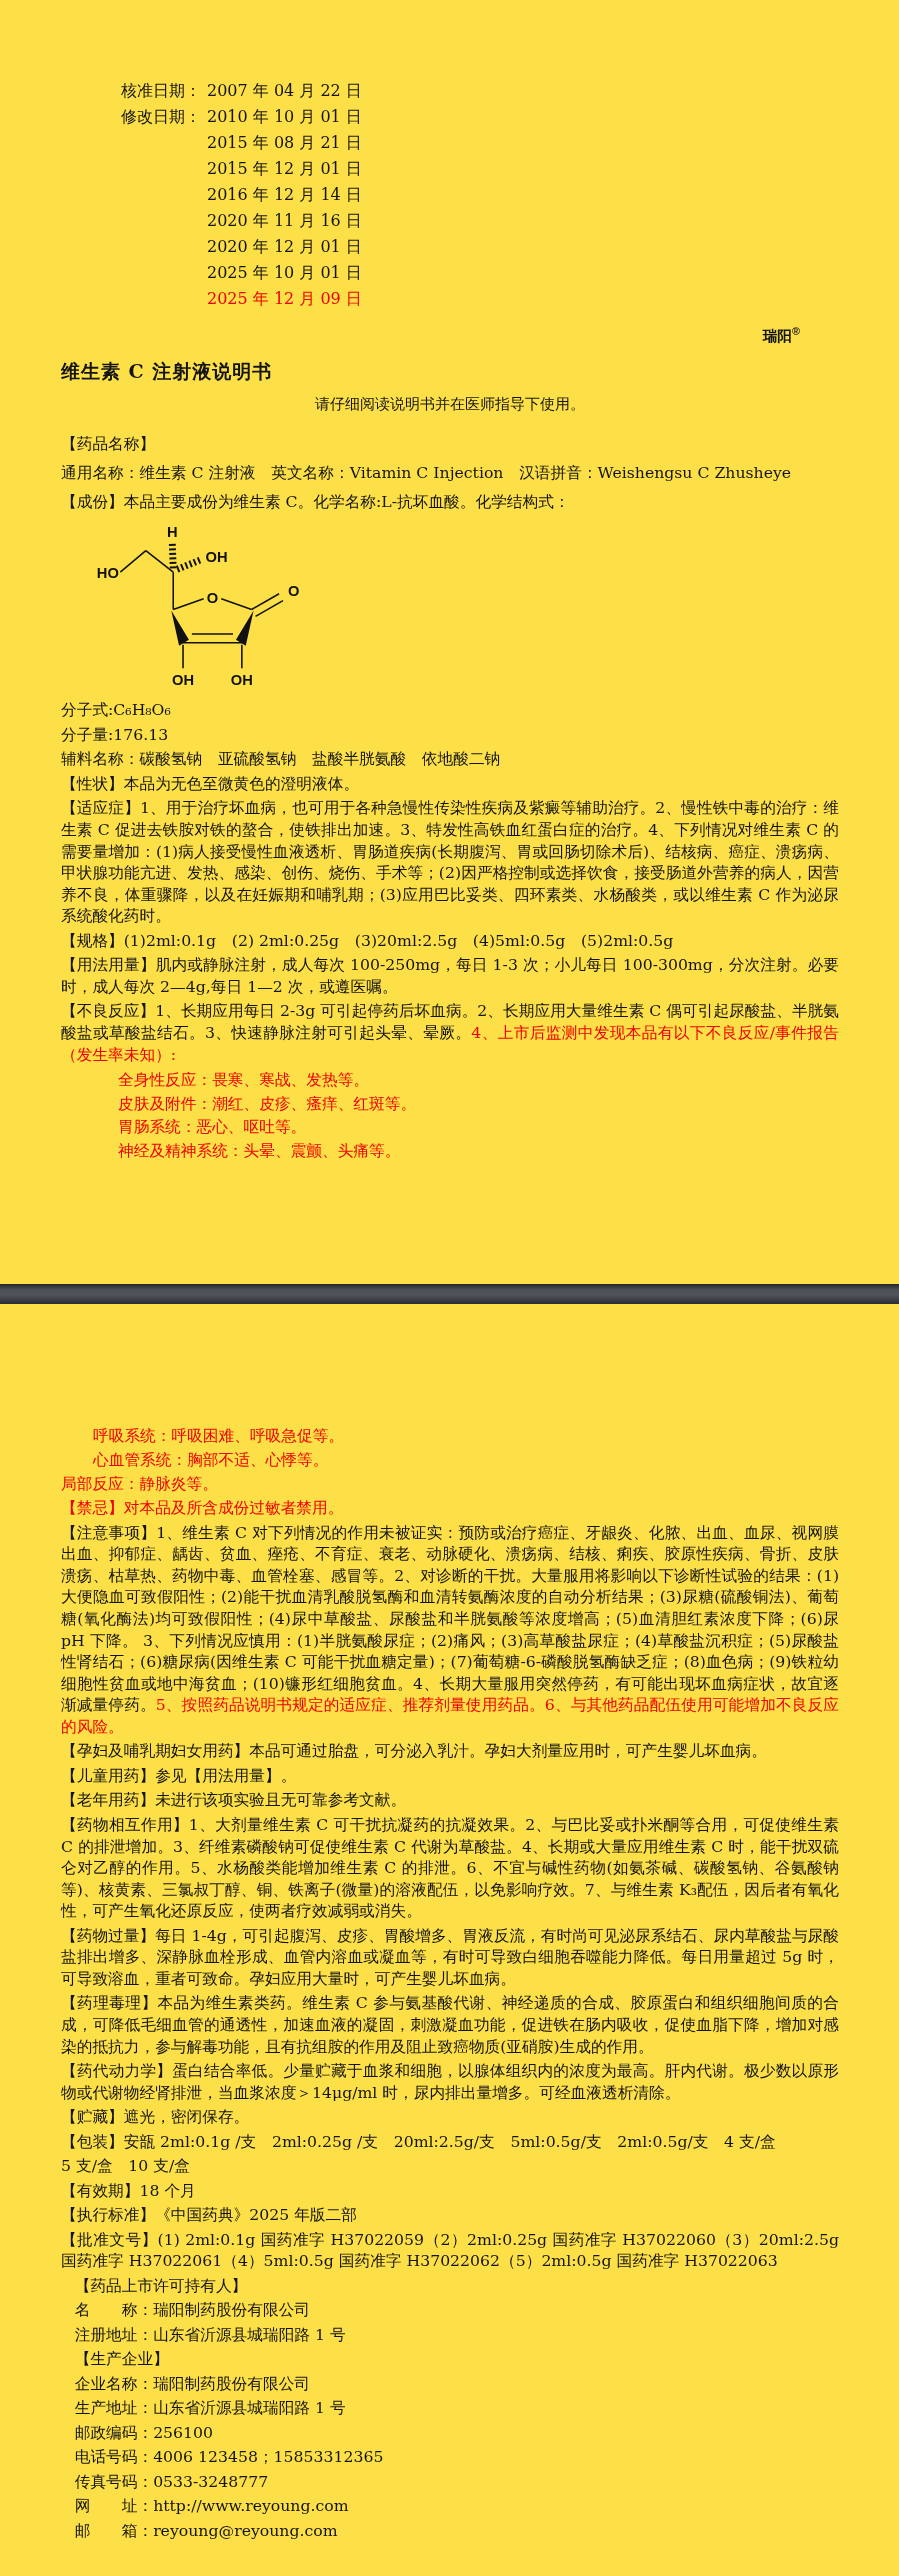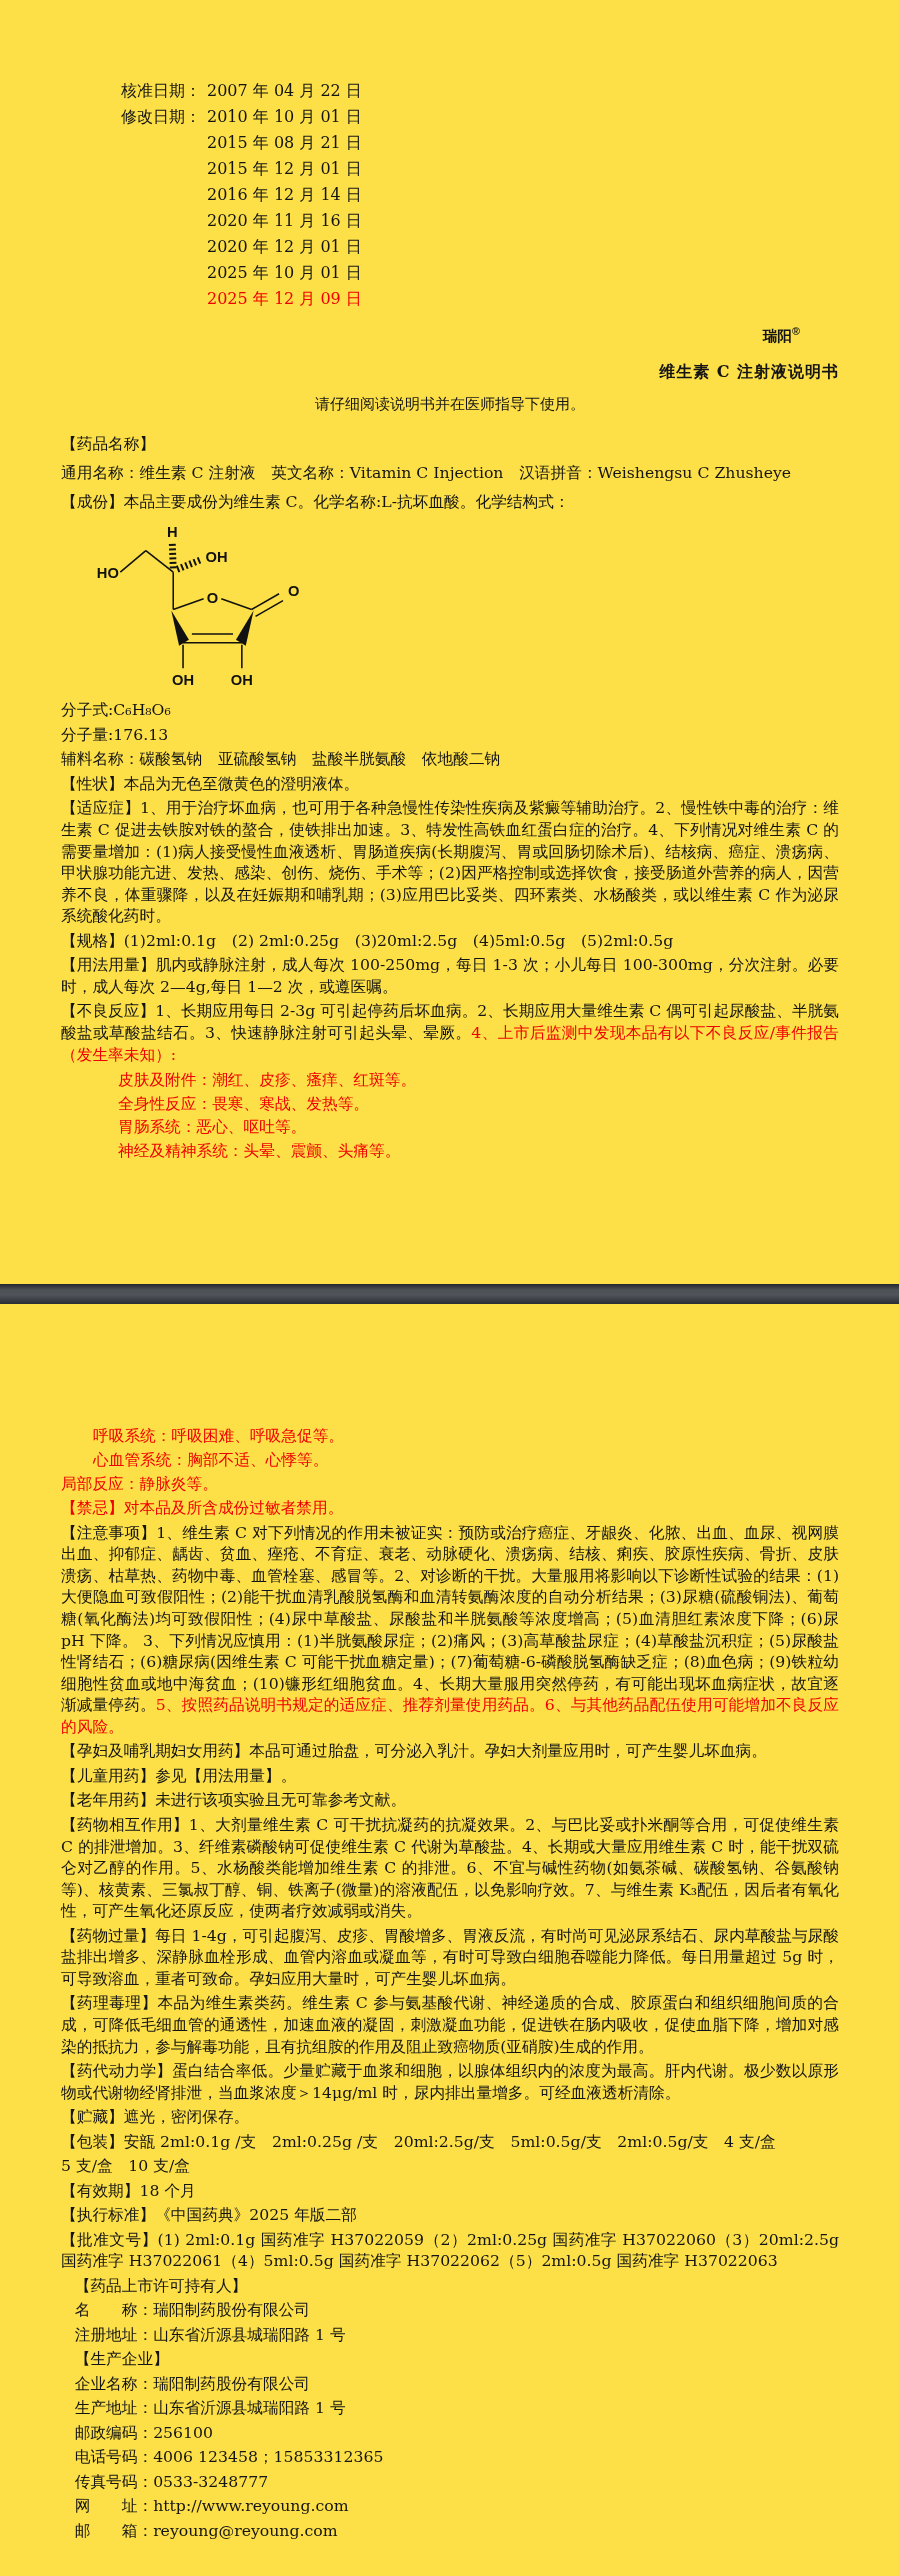--- a/index.html
+++ b/index.html
@@ -18,21 +18,21 @@
   .date-row{padding-left:60px;line-height:26px;font-size:16px;white-space:nowrap;}
   .date-label{display:inline-block;width:86px;}
   .red{color:#f00000;}
   .brand-line{
     text-align:right;padding-right:39px;margin-top:9.8px;
     font-family:"Liberation Sans","DejaVu Sans",sans-serif;
     font-weight:bold;font-size:14.7px;line-height:19px;
   }
   .brand-line sup{font-size:10.8px;}
   .title{
-    text-align:right;font-size:16px;font-weight:bold;
+    text-align:left;font-size:19px;font-weight:bold;
     margin:11.8px 0 7.8px;line-height:29px;letter-spacing:1px;
   }
   .subtitle{text-align:center;font-size:15px;margin:0 0 15.7px;line-height:21.6px;}
   p.line{margin:0 0 4.9px;line-height:24.5px;font-size:15.7px;}
   p.para{margin:0 0 2.9px;line-height:21.6px;font-size:15.7px;text-align:justify;}
   .sub-item{padding-left:57px;line-height:23.5px;font-size:15.7px;}
   .sub-item2{padding-left:32px;line-height:24.5px;font-size:15.7px;}
   .indent1{padding-left:13.7px;}
   .structure{margin:7.8px 0 7.8px 25.5px;}
   .structure svg{display:block;}
@@ -118,22 +118,22 @@
 
     <p class="para">分子式:C₆H₈O₆</p>
     <p class="para">分子量:176.13</p>
     <p class="para">辅料名称：碳酸氢钠　亚硫酸氢钠　盐酸半胱氨酸　依地酸二钠</p>
     <p class="para">【性状】本品为无色至微黄色的澄明液体。</p>
     <p class="para">【适应症】1、用于治疗坏血病，也可用于各种急慢性传染性疾病及紫癜等辅助治疗。2、慢性铁中毒的治疗：维生素 C 促进去铁胺对铁的螯合，使铁排出加速。3、特发性高铁血红蛋白症的治疗。4、下列情况对维生素 C 的需要量增加：(1)病人接受慢性血液透析、胃肠道疾病(长期腹泻、胃或回肠切除术后)、结核病、癌症、溃疡病、甲状腺功能亢进、发热、感染、创伤、烧伤、手术等；(2)因严格控制或选择饮食，接受肠道外营养的病人，因营养不良，体重骤降，以及在妊娠期和哺乳期；(3)应用巴比妥类、四环素类、水杨酸类，或以维生素 C 作为泌尿系统酸化药时。</p>
     <p class="para">【规格】(1)2ml:0.1g　(2) 2ml:0.25g　(3)20ml:2.5g　(4)5ml:0.5g　(5)2ml:0.5g</p>
     <p class="para">【用法用量】肌内或静脉注射，成人每次 100-250mg，每日 1-3 次；小儿每日 100-300mg，分次注射。必要时，成人每次 2—4g,每日 1—2 次，或遵医嘱。</p>
 
     <p class="para"><span>【不良反应】1、长期应用每日 2-3g 可引起停药后坏血病。2、长期应用大量维生素 C 偶可引起尿酸盐、半胱氨酸盐或草酸盐结石。3、快速静脉注射可引起头晕、晕厥。</span><span class="red">4、上市后监测中发现本品有以下不良反应/事件报告（发生率未知）:</span></p>
+    <div class="sub-item red">全身性反应：畏寒、寒战、发热等。</div>
     <div class="sub-item red">皮肤及附件：潮红、皮疹、瘙痒、红斑等。</div>
-    <div class="sub-item red">全身性反应：畏寒、寒战、发热等。</div>
     <div class="sub-item red">胃肠系统：恶心、呕吐等。</div>
     <div class="sub-item red">神经及精神系统：头晕、震颤、头痛等。</div>
 
     <div class="separator"></div>
 
     <div class="sub-item2 red">呼吸系统：呼吸困难、呼吸急促等。</div>
     <div class="sub-item2 red">心血管系统：胸部不适、心悸等。</div>
     <p class="para red">局部反应：静脉炎等。</p>
     <p class="para red">【禁忌】对本品及所含成份过敏者禁用。</p>
 

